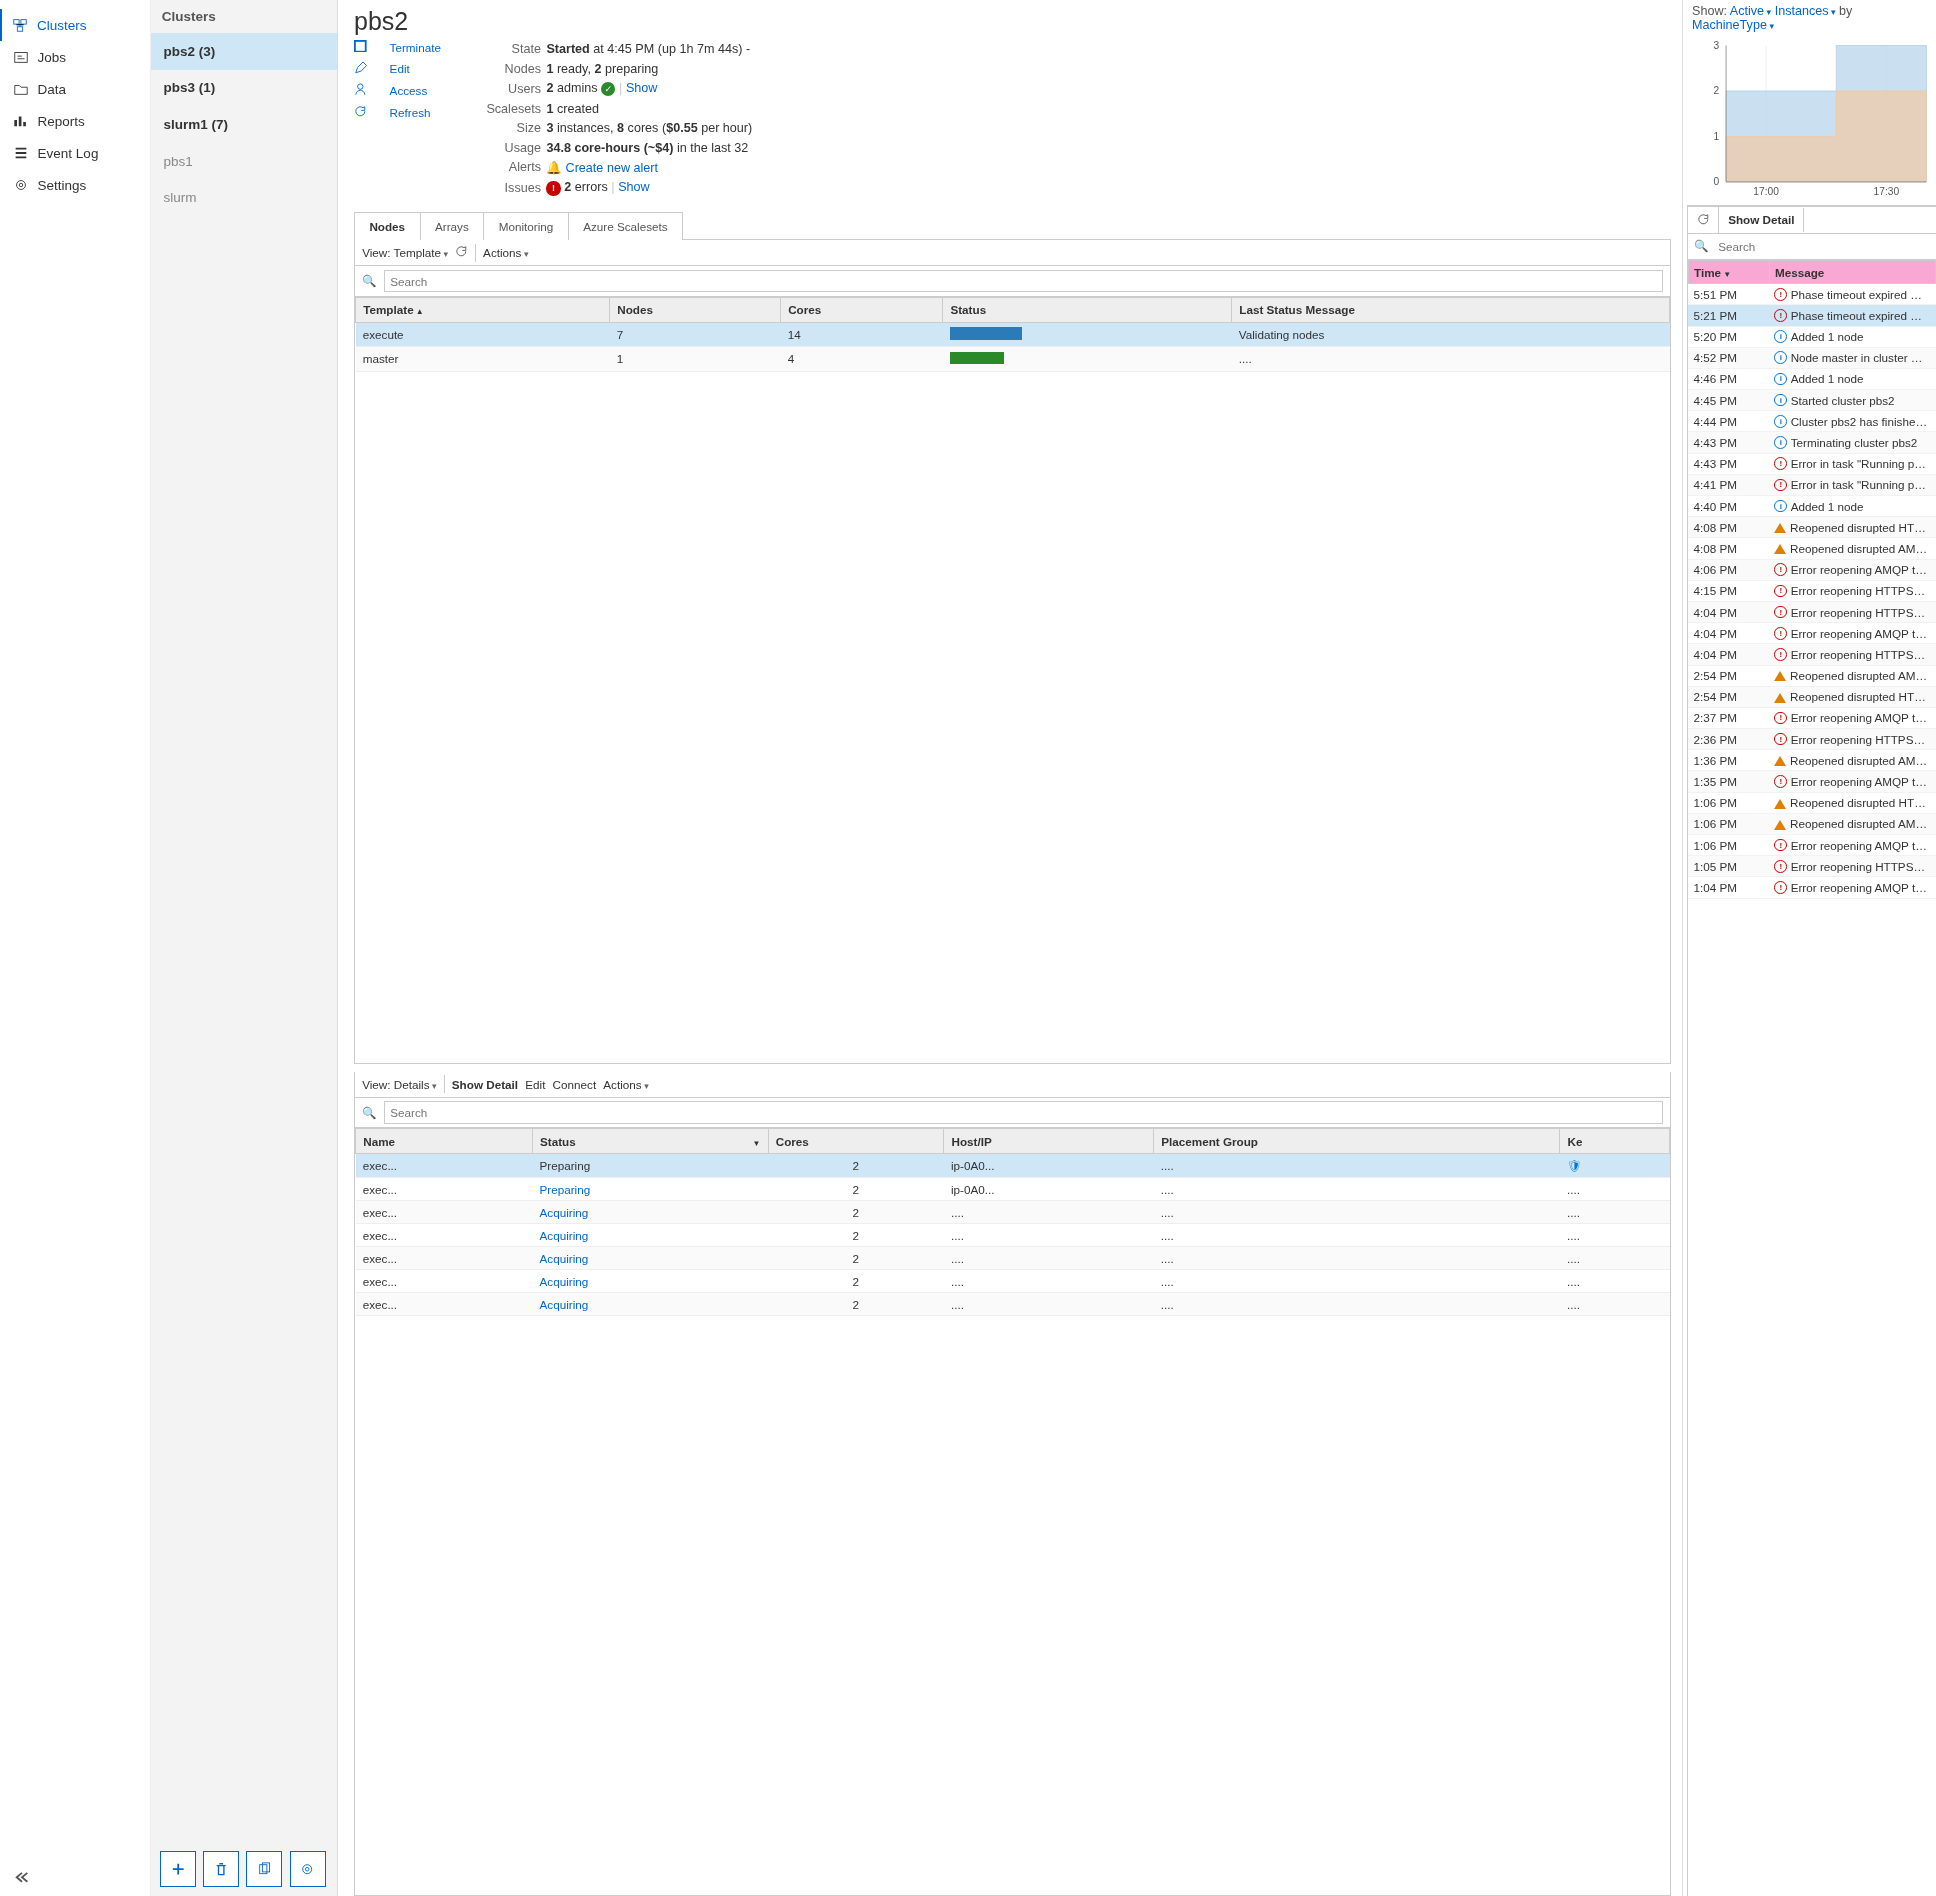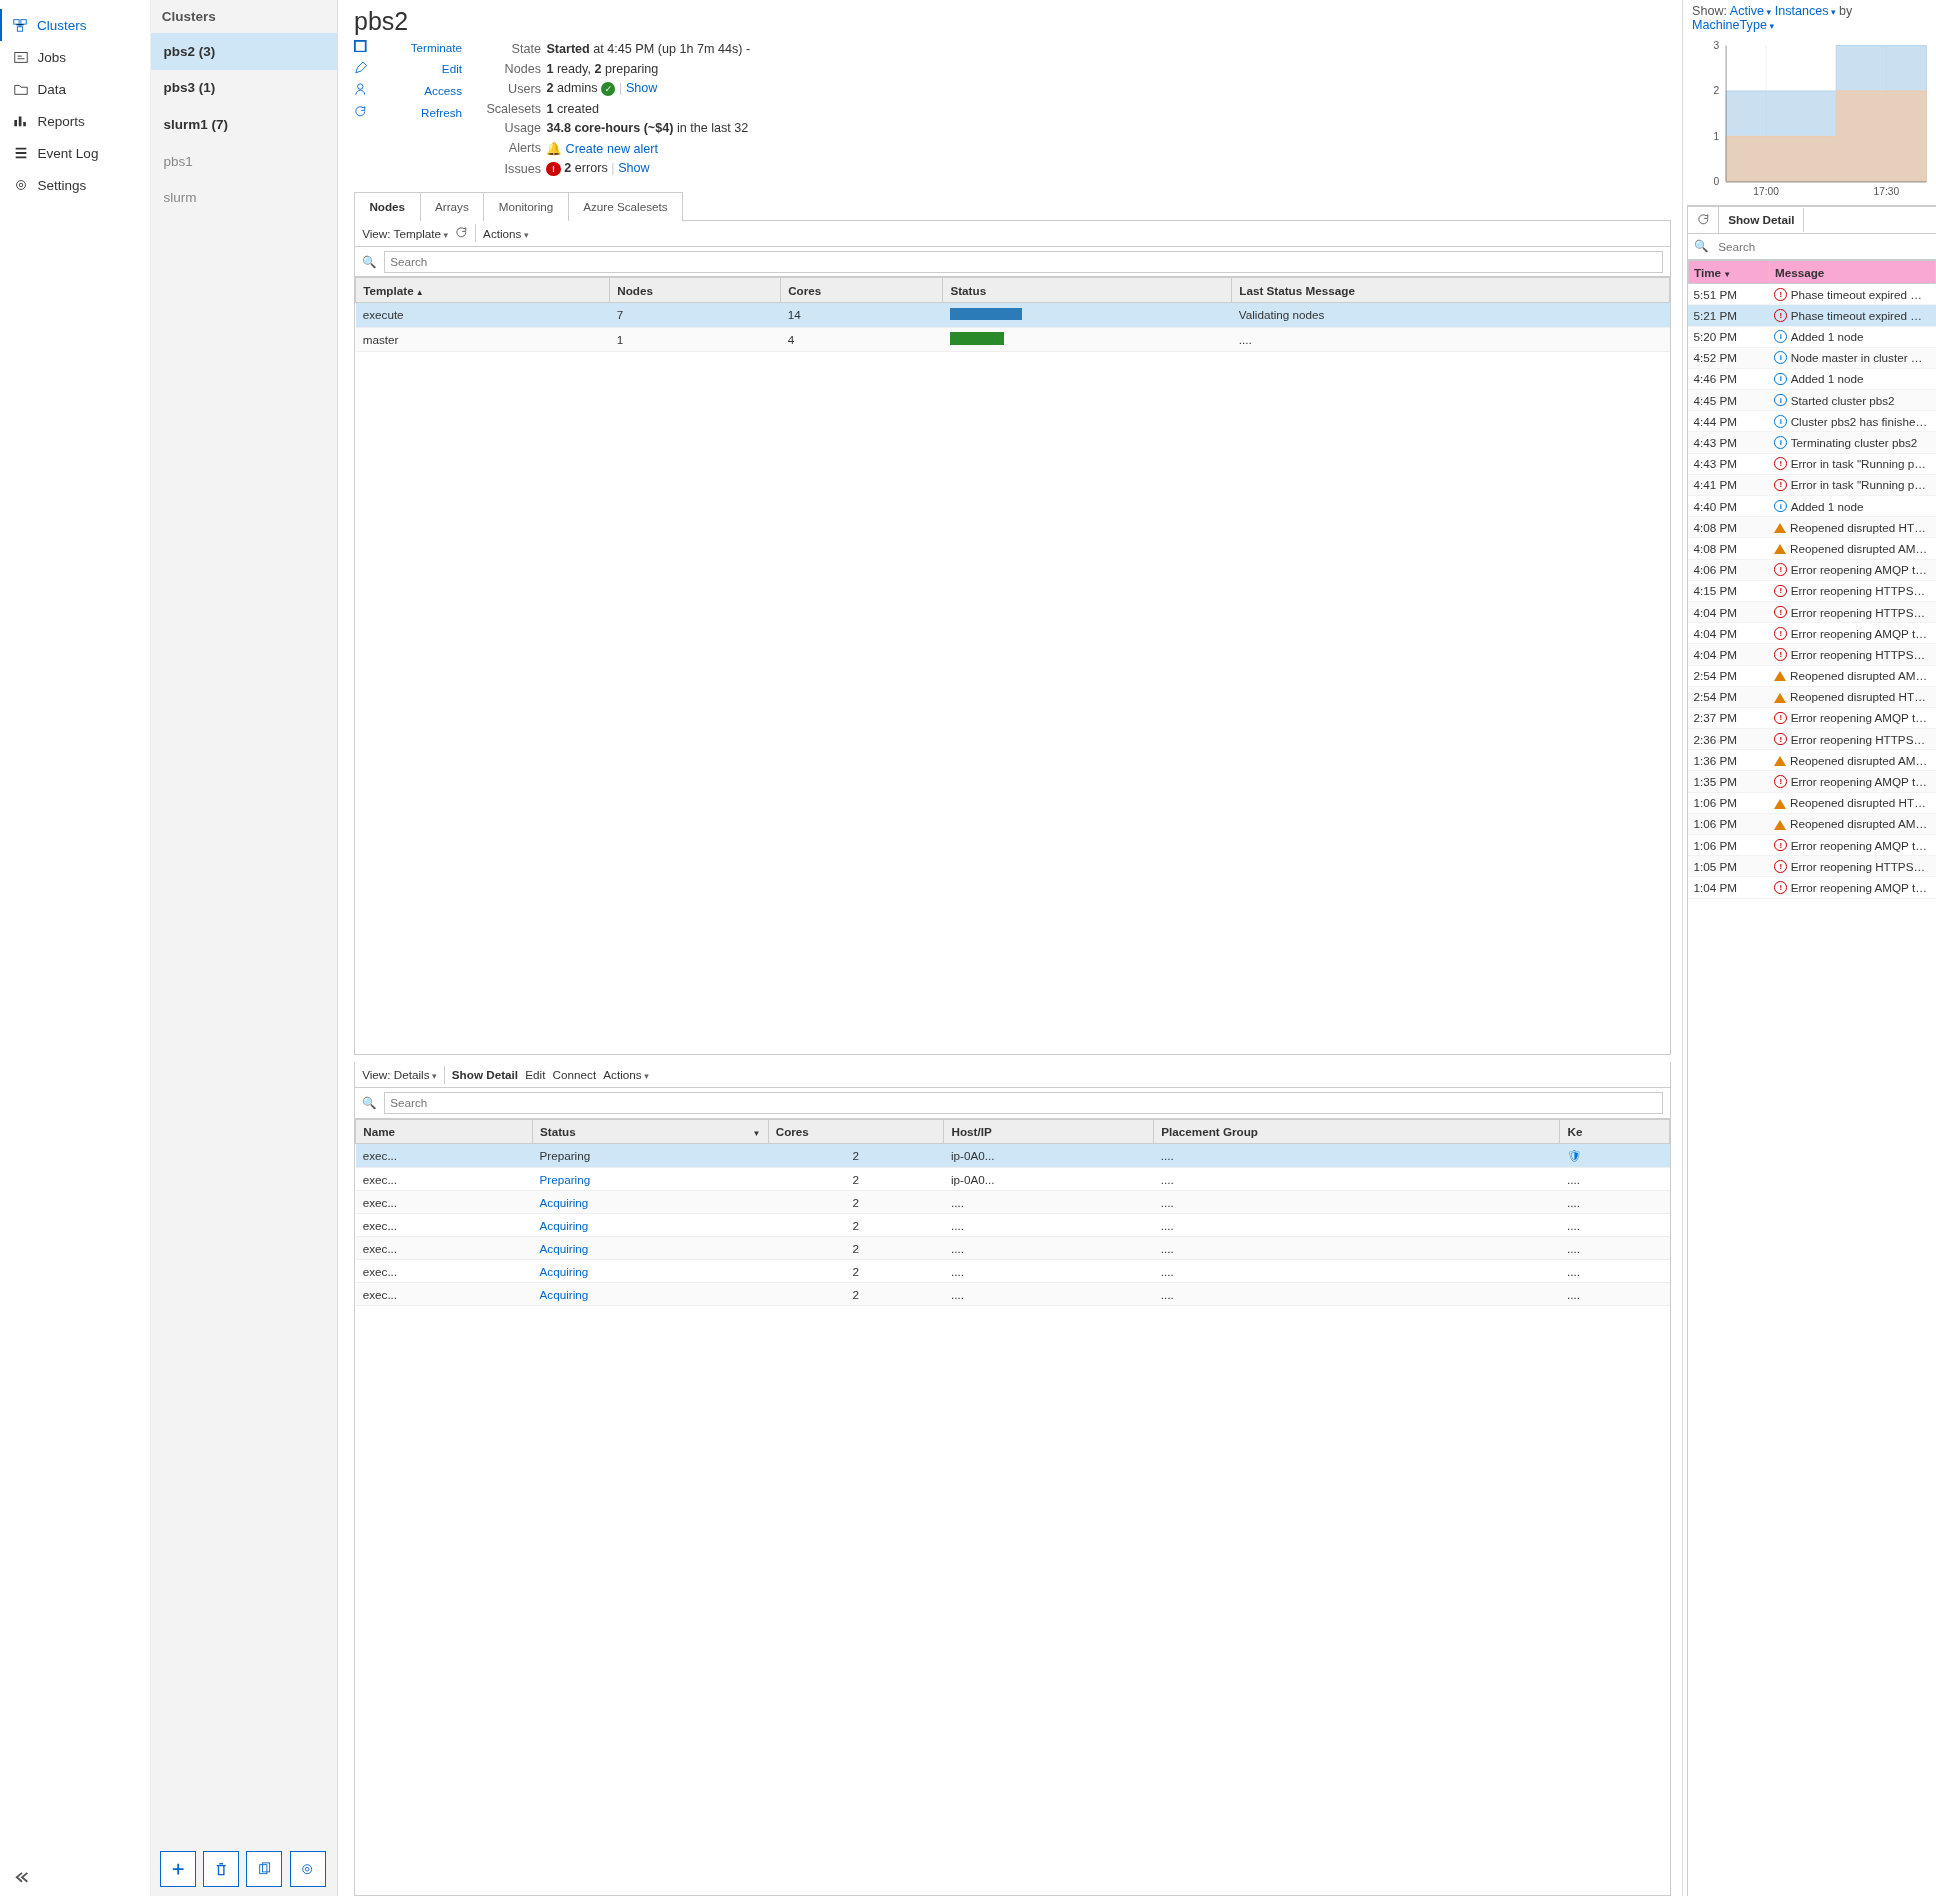--- a/index.html
+++ b/index.html
@@ -23,21 +23,21 @@
 .clusters-panel .citem.dim { color:#888;}
 .clusters-panel .toolbar { display:flex; gap:7.2px; padding:9px;}
 .clusters-panel .toolbar button { width:36px; height:36px; border:0.9px solid #0066cc; background:#fff; color:#0066cc; display:flex; align-items:center; justify-content:center; cursor:pointer;}
 
 
 .detail { flex:1; display:flex; overflow:hidden;}
 .middle { flex:1; padding: 7.2px 10.8px 0 16px; display:flex; flex-direction:column; min-width:0;}
 .cluster-title { font-size:25px; font-weight:400; color:#333; margin-bottom:3.6px;}
 .top-row { display:flex; gap:18px;}
 .actions-col { display:flex; flex-direction:column; gap:7.2px; min-width:108px;}
-.actions-col a { color:#0066cc; text-decoration:none; display:flex; align-items:center; gap:11px; cursor:pointer;justify-content:space-between;}
+.actions-col a { color:#0066cc; text-decoration:none; display:flex; align-items:center; gap:23px; cursor:pointer;}
 .stats-col { flex:1; font-size:12.6px;}
 .stats-col .row { display:flex; gap:5.4px; padding:2.7px 0; align-items:center;}
 .stats-col .label { color:#666; width:61px; text-align:right;}
 .stats-col .val { }
 .stats-col b { font-weight:600;}
 .link { color:#0066cc; cursor:pointer;}
 .sep { color:#ccc; padding:0 3.6px;}
 .check-badge { display:inline-flex; width:14.4px; height:14.4px; background:#2a8a2a; border-radius:50%; color:#fff; align-items:center;justify-content:center; font-size:9px;}
 .err-badge { display:inline-flex; width:14.4px; height:14.4px; background:#c00; border-radius:50%; color:#fff; align-items:center;justify-content:center; font-size:9px; font-weight:bold;}
 
@@ -250,20 +250,24 @@
             </div>
           <div class="row">
               <span class="label">Users</span>
               <span class="val"><b>2</b><span> admins</span> <span class="check-badge">✓</span><span class="sep">|</span><span class="link">Show</span></span>
             </div>
           <div class="row">
               <span class="label">Scalesets</span>
               <span class="val"><b>1</b><span> created</span></span>
             </div>
           <div class="row">
+              <span class="label">Size</span>
+              <span class="val"><b>3</b><span> instances, </span><b>8</b><span> cores (</span><b>$0.55</b><span> per hour)</span></span>
+            </div>
+          <div class="row">
               <span class="label">Usage</span>
               <span class="val"><b>34.8 core-hours (~$4)</b><span> in the last 32</span></span>
             </div>
           <div class="row">
               <span class="label">Alerts</span>
               <span class="val"><span style="color:#0066cc">🔔</span> <span class="link">Create new alert</span></span>
             </div>
           <div class="row">
               <span class="label">Issues</span>
               <span class="val"><span class="err-badge">!</span> <b>2</b><span> errors</span><span class="sep">|</span><span class="link">Show</span></span>

